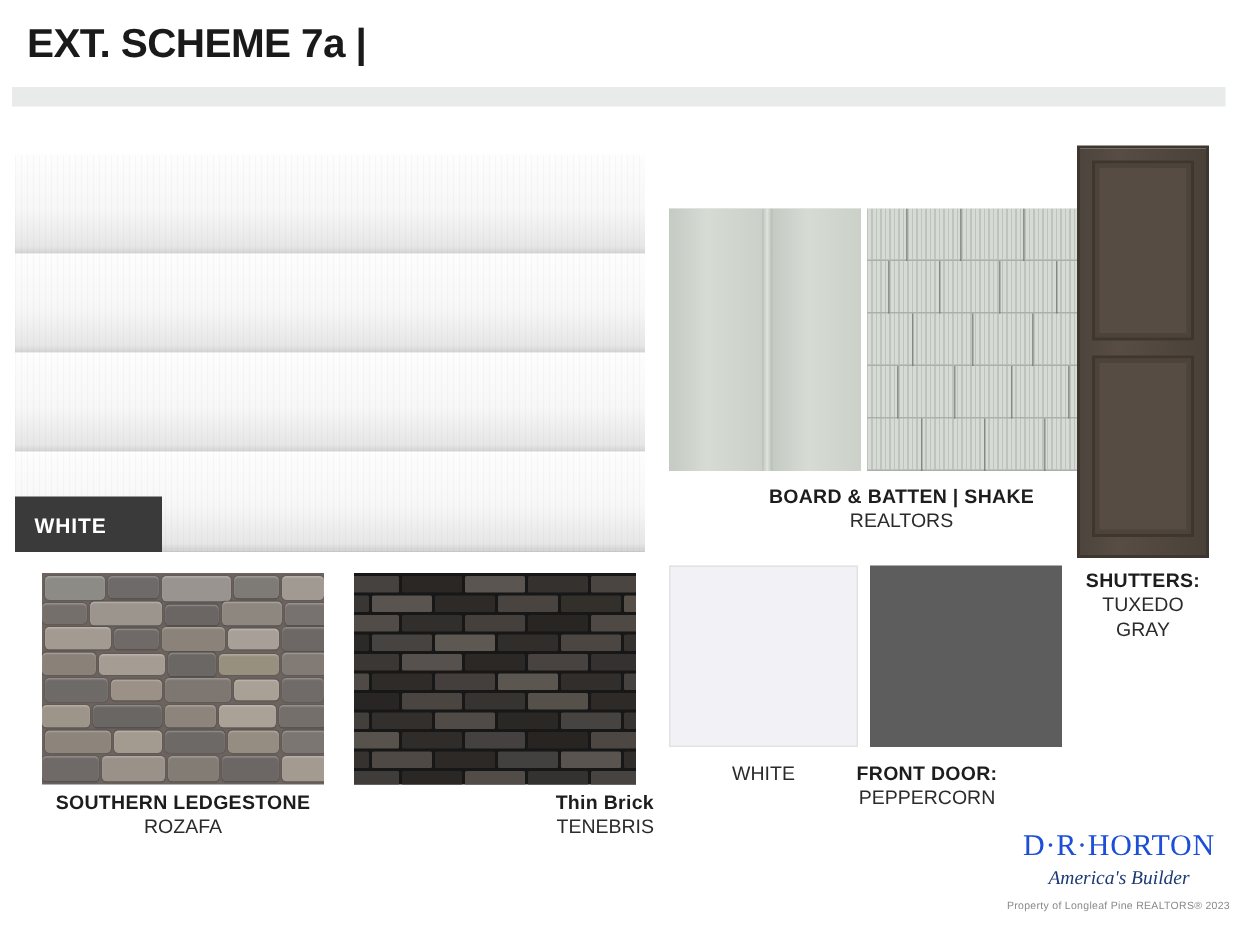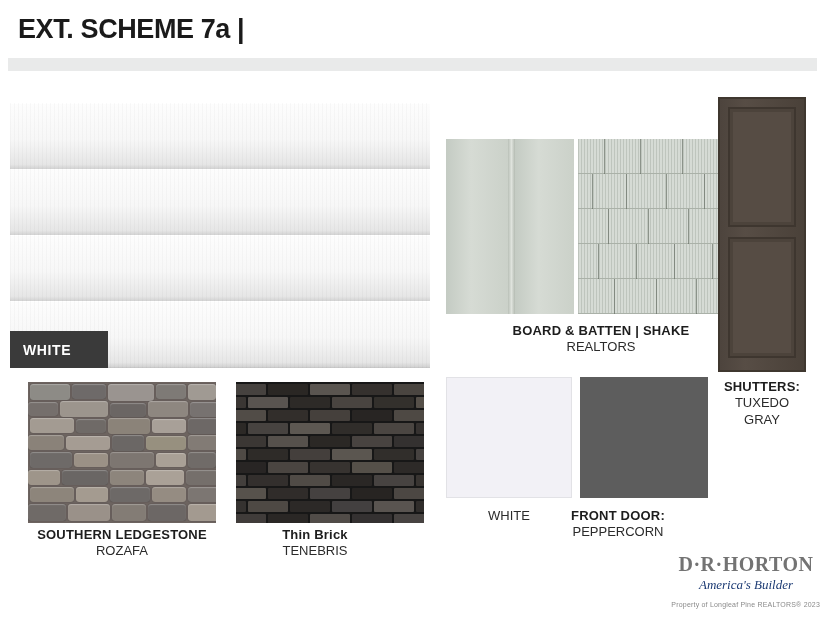--- a/index.html
+++ b/index.html
@@ -241,38 +241,38 @@
   .cap .t3 {
     font-size: 12px;
     font-weight: normal;
     color: #2b2b2b;
     display: block;
   }
 
   #cap-bb   { left: 446px; top: 323px; width: 310px; }
   #cap-shut { left: 700px; top: 379px; width: 124px; }
   #cap-stone{ left: 8px;   top: 527px; width: 228px; }
-  #cap-brick{ left: 221px; top: 527px; width: 188px; }
+  #cap-brick{ left: 248px; top: 527px; width: 188px; text-align: right; }
   #cap-trim { left: 446px; top: 508px; width: 126px; }
   #cap-door { left: 548px; top: 508px; width: 140px; }
 
   
   .logo {
     position: absolute;
     left: 672px;
     top: 553px;
     width: 148px;
     text-align: center;
   }
   .logo .brand {
     font-family: "Liberation Serif", serif;
     font-size: 20px;
-    font-weight: bold;
+    font-weight: normal;
     letter-spacing: .5px;
-    color: #737373;
+    color: #1d4ed8;
   }
   .logo .tag {
     font-family: "Liberation Serif", serif;
     font-style: italic;
     font-size: 13px;
     color: #1b3a73;
     margin-top: 1px;
   }
   .footnote {
     position: absolute;

